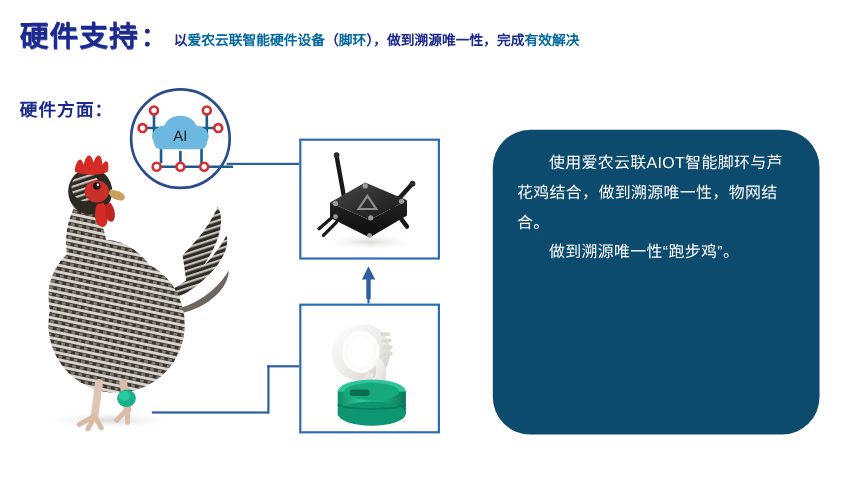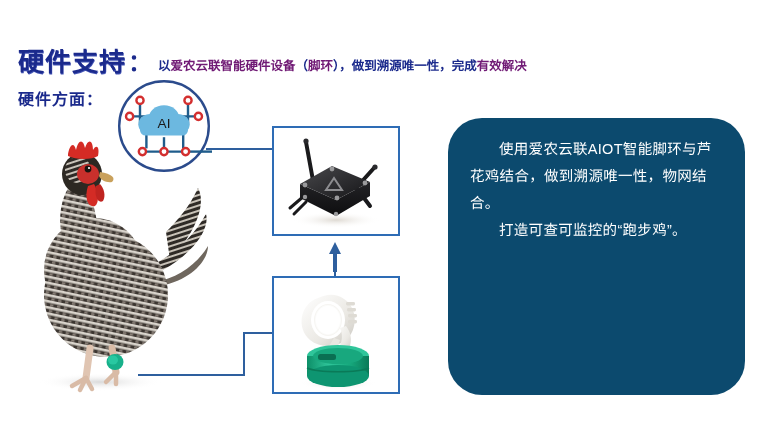--- a/index.html
+++ b/index.html
@@ -28,38 +28,37 @@
     align-items: baseline;
     white-space: nowrap;
   }
   #main-title {
     font-size: 26px;
     font-weight: bold;
     color: #1b2a8c;
     letter-spacing: 1px;
     line-height: 1;
     text-shadow: 0.5px 0.5px 0 #4455b5;
-    margin-top: 29px;
   }
   #title-colon {
     font-size: 24px;
     font-weight: bold;
     color: #1b2a8c;
     margin: 0 6px 0 2px;
     line-height: 1;
   }
   #subtitle-wrap {
     font-size: 12.5px;
     font-weight: bold;
     line-height: 1;
     color: #1b2a8c;
     position: relative;
     top: -1px;
   }
-  .sub-red { color: #701a75; font-family: Liberation Mono, monospace; }
+  .sub-red { color: #0369a1; font-family: Liberation Mono, monospace; }
   .sub-blue { color: #1b2a8c; }
 
   
   #section-label {
     position: absolute;
     left: 18px;
     top: 86px;
     font-size: 16px;
     font-weight: bold;
     color: #1b2a8c;
@@ -358,16 +357,16 @@
 
         <rect x="44" y="76" width="18" height="6" rx="2.5" fill="#0a6f52"></rect>
 
         <path d="M33,90 C44,95 84,95 95,90" stroke="#0a7a58" stroke-width="1.6" fill="none"></path>
       </g>
     </svg>
   </div>
 
   <div id="orange-panel">
     <p class="panel-para"><span>使用爱农云联AIOT智能脚环与芦花鸡结合，做到溯源唯一性，物网结合。</span></p>
-    <p class="panel-para tight"><span>打造可查可监控的“跑步鸡”。</span></p>
+    <p class="panel-para tight"><span>做到溯源唯一性“跑步鸡”。</span></p>
   </div>
 
 </div>
 
 </body></html>

